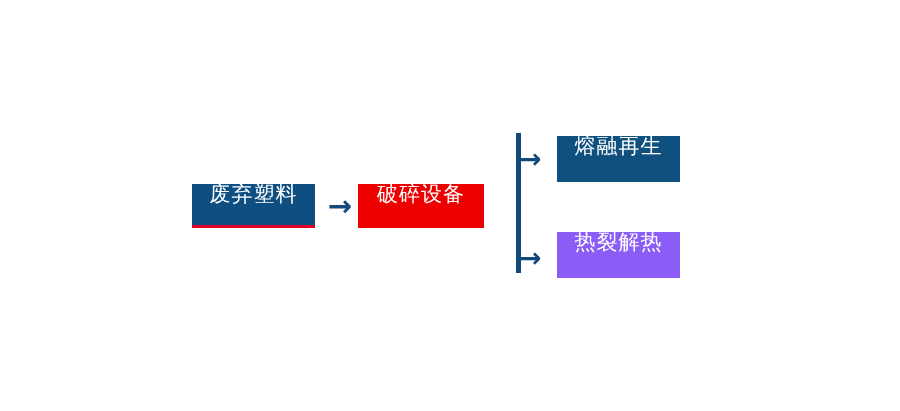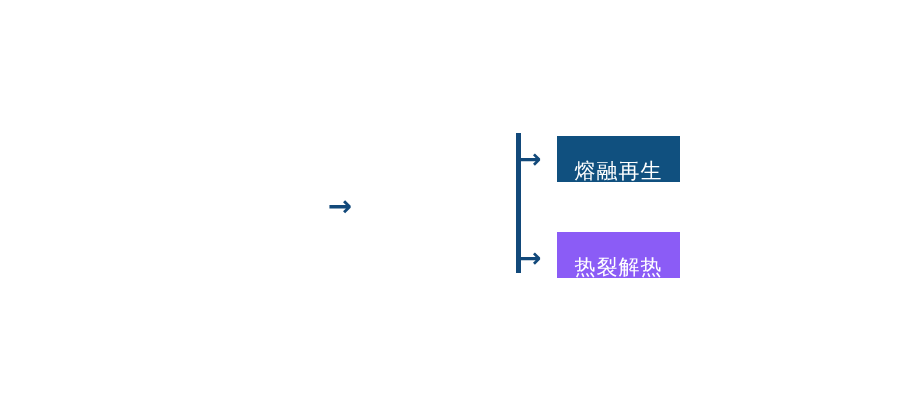--- a/index.html
+++ b/index.html
@@ -19,21 +19,21 @@
     width: 900px;
     height: 411px;
     background: #ffffff;
   }
 
   
   .node {
     position: absolute;
     box-sizing: border-box;
     display: flex;
-    align-items: flex-end;
+    align-items: flex-start;
     justify-content: center;
     color: #ffffff;
     letter-spacing: 1px;
     white-space: nowrap;
     user-select: none;
   }
 
   .node-label {
     display: block;
     line-height: 1;
@@ -121,23 +121,29 @@
 
   .branch-arrow-bottom {
     top: 243px;
   }
 </style>
 </head>
 <body>
 
 <div id="diagram">
 
+  <div class="node node-input">
+    <span class="node-label">废弃塑料</span>
+  </div>
 
   <div class="arrow-main">→</div>
 
+  <div class="node node-process">
+    <span class="node-label">破碎设备</span>
+  </div>
 
   <div class="bracket-stem"></div>
 
   <div class="branch-arrow branch-arrow-top">→</div>
 
   <div class="branch-arrow branch-arrow-bottom">→</div>
 
   <div class="node node-out-top">
     <span class="node-label">熔融再生</span>
   </div>

